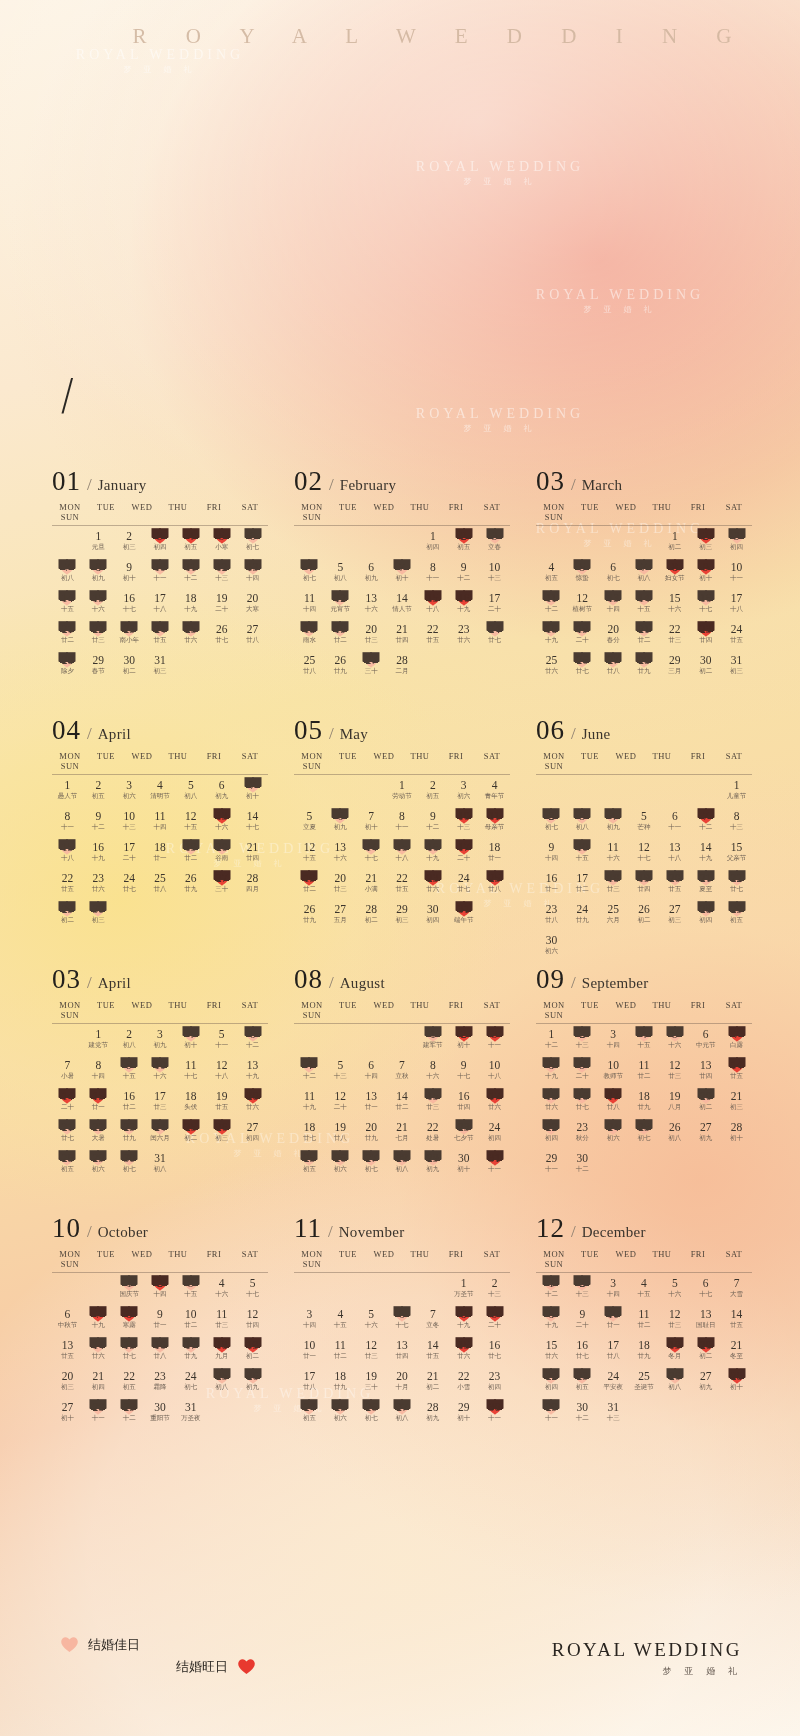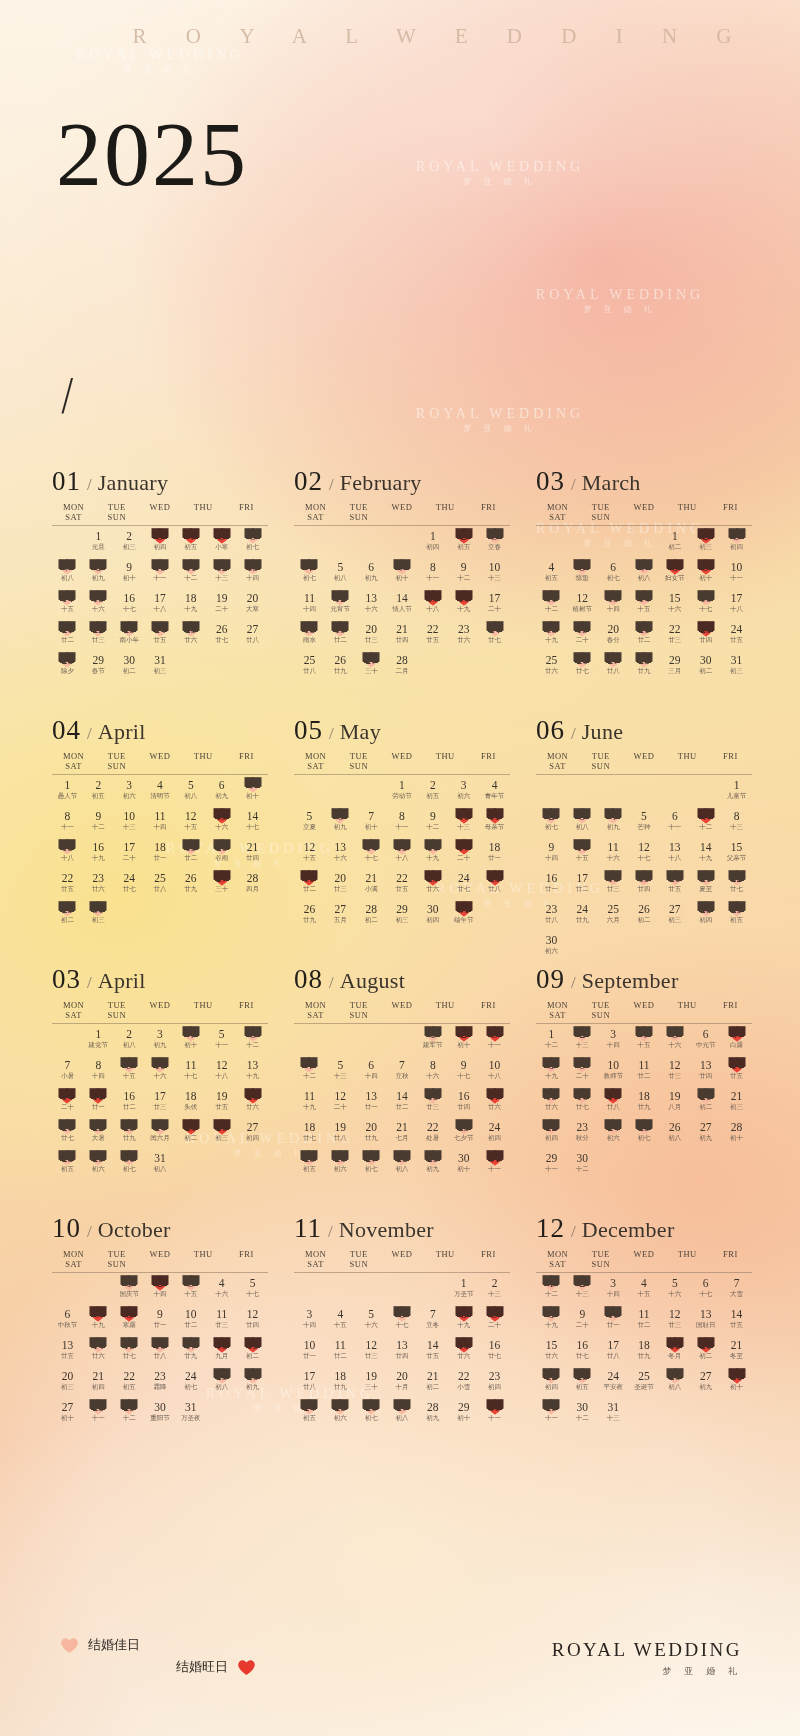--- a/index.html
+++ b/index.html
@@ -88,25 +88,25 @@
     row-gap:0;
   }
   .month{width:216px;height:249px;position:relative;}
   .m-head{display:flex;align-items:baseline;gap:6px;height:30px;}
   .m-num{
     font-size:27px;color:#23201c;letter-spacing:1px;
     font-family:"Liberation Serif", serif;
   }
   .m-sep{font-size:17px;color:#8d7f70;}
   .m-name{
-    font-size:22px;color:#3a342d;letter-spacing:.3px;
+    font-size:15px;color:#3a342d;letter-spacing:.3px;
     font-family:"Liberation Serif", serif;
   }
   .dow{
-    display:grid;grid-template-columns:repeat(5,1fr);
+    display:grid;grid-template-columns:repeat(6,1fr);
     margin-top:6px;
     border-bottom:1px solid rgba(120,100,85,0.45);
     padding-bottom:3px;
   }
   .dow span{
     text-align:center;font-size:8.5px;letter-spacing:.5px;
     color:#4e443a;font-family:"Liberation Serif", serif;
   }
   .days{
     display:grid;grid-template-columns:repeat(7,1fr);
@@ -150,21 +150,21 @@
   .heart svg{display:block;width:16px;height:14px;}
   .cell.good .num{color:#4a3b31;}
   .cell.best .num{color:#4a2a22;}
 
   
   .legend{
     position:absolute;left:60px;bottom:60px;
     display:flex;align-items:center;gap:14px;
     font-family:"DejaVu Sans", sans-serif;
   }
-  .legend .item{display:flex;align-items:center;gap:9px;font-size:13px;color:#2d2823;}
+  .legend .item{display:flex;gap:9px;font-size:13px;color:#2d2823;}
   .legend .sw{width:19px;height:17px;}
   .brand{
     position:absolute;right:58px;bottom:58px;text-align:right;
   }
   .brand .b1{
     font-size:19px;letter-spacing:2.5px;color:#2a2520;
     font-family:"Liberation Serif", serif;
   }
   .brand .b2{
     font-size:9px;letter-spacing:5px;color:#6b6057;margin-top:4px;
@@ -208,21 +208,20 @@
   </div>
   <div class="wm" style="left:170px;top:1130px;width:200px;opacity:.7;">
     <div class="wm-main">ROYAL WEDDING</div>
     <div class="wm-sub">梦 亚 婚 礼</div>
   </div>
   <div class="wm" style="left:190px;top:1385px;width:200px;opacity:.75;">
     <div class="wm-main">ROYAL WEDDING</div>
     <div class="wm-sub">梦 亚 婚 礼</div>
   </div>
 
-  <div class="year">2025</div>
   <div class="slash">/</div>
 
   <div class="cal-grid" id="cal-grid">
       <div class="month">
         <div class="m-head">
           <span class="m-num">01</span>
           <span class="m-sep">/</span>
           <span class="m-name">January</span>
         </div>
         <div class="dow">

